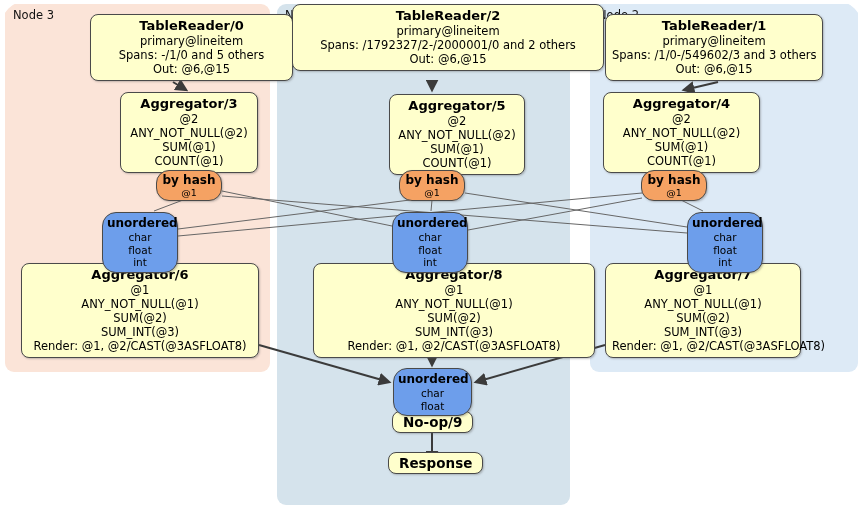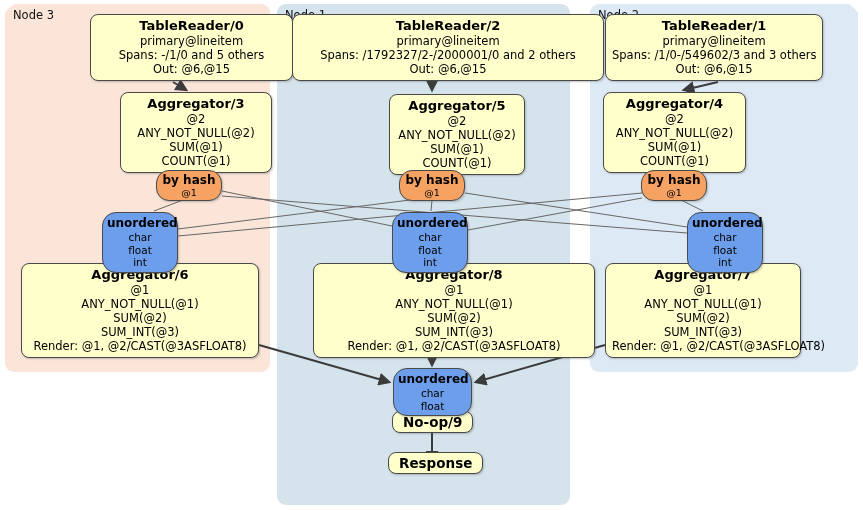--- a/index.html
+++ b/index.html
@@ -85,21 +85,21 @@
     <line class="edge-thick" x1="605" y1="345" x2="476" y2="382" marker-end="url(#arrow)"></line>
     <line class="edge-thick" x1="432" y1="432" x2="432" y2="461" marker-end="url(#arrow)"></line>
   </svg>
 
   <div class="pbox yellow" style="left:90px;top:14px;width:203px;">
     <div class="t">TableReader/0</div>
     <div class="l">primary@lineitem</div>
     <div class="l">Spans: -/1/0 and 5 others</div>
     <div class="l">Out: @6,@15</div>
   </div>
-  <div class="pbox yellow" style="left:120px;top:92px;width:152px;">
+  <div class="pbox yellow" style="left:120px;top:92px;width:138px;">
     <div class="t">Aggregator/3</div>
     <div class="l">@2</div>
     <div class="l">ANY_NOT_NULL(@2)</div>
     <div class="l">SUM(@1)</div>
     <div class="l">COUNT(@1)</div>
   </div>
   <div class="pbox router" style="left:156px;top:170px;width:66px;">
     <div class="t">by hash</div>
     <div class="l">@1</div>
   </div>
@@ -111,21 +111,21 @@
   </div>
   <div class="pbox yellow" style="left:21px;top:263px;width:238px;">
     <div class="t">Aggregator/6</div>
     <div class="l">@1</div>
     <div class="l">ANY_NOT_NULL(@1)</div>
     <div class="l">SUM(@2)</div>
     <div class="l">SUM_INT(@3)</div>
     <div class="l">Render: @1, @2/CAST(@3ASFLOAT8)</div>
   </div>
 
-  <div class="pbox yellow" style="left:292px;top:14px;width:312px;">
+  <div class="pbox yellow" style="left:292px;top:4px;width:312px;">
     <div class="t">TableReader/2</div>
     <div class="l">primary@lineitem</div>
     <div class="l">Spans: /1792327/2-/2000001/0 and 2 others</div>
     <div class="l">Out: @6,@15</div>
   </div>
   <div class="pbox yellow" style="left:362px;top:94px;width:136px;margin-left:27px;">
     <div class="t">Aggregator/5</div>
     <div class="l">@2</div>
     <div class="l">ANY_NOT_NULL(@2)</div>
     <div class="l">SUM(@1)</div>
@@ -160,21 +160,21 @@
   <div class="pbox yellow single" style="left:388px;top:452px;">
     <div class="t">Response</div>
   </div>
 
   <div class="pbox yellow" style="left:605px;top:14px;width:218px;">
     <div class="t">TableReader/1</div>
     <div class="l">primary@lineitem</div>
     <div class="l">Spans: /1/0-/549602/3 and 3 others</div>
     <div class="l">Out: @6,@15</div>
   </div>
-  <div class="pbox yellow" style="left:603px;top:92px;width:143px;">
+  <div class="pbox yellow" style="left:603px;top:92px;width:157px;">
     <div class="t">Aggregator/4</div>
     <div class="l">@2</div>
     <div class="l">ANY_NOT_NULL(@2)</div>
     <div class="l">SUM(@1)</div>
     <div class="l">COUNT(@1)</div>
   </div>
   <div class="pbox router" style="left:641px;top:170px;width:66px;">
     <div class="t">by hash</div>
     <div class="l">@1</div>
   </div>

